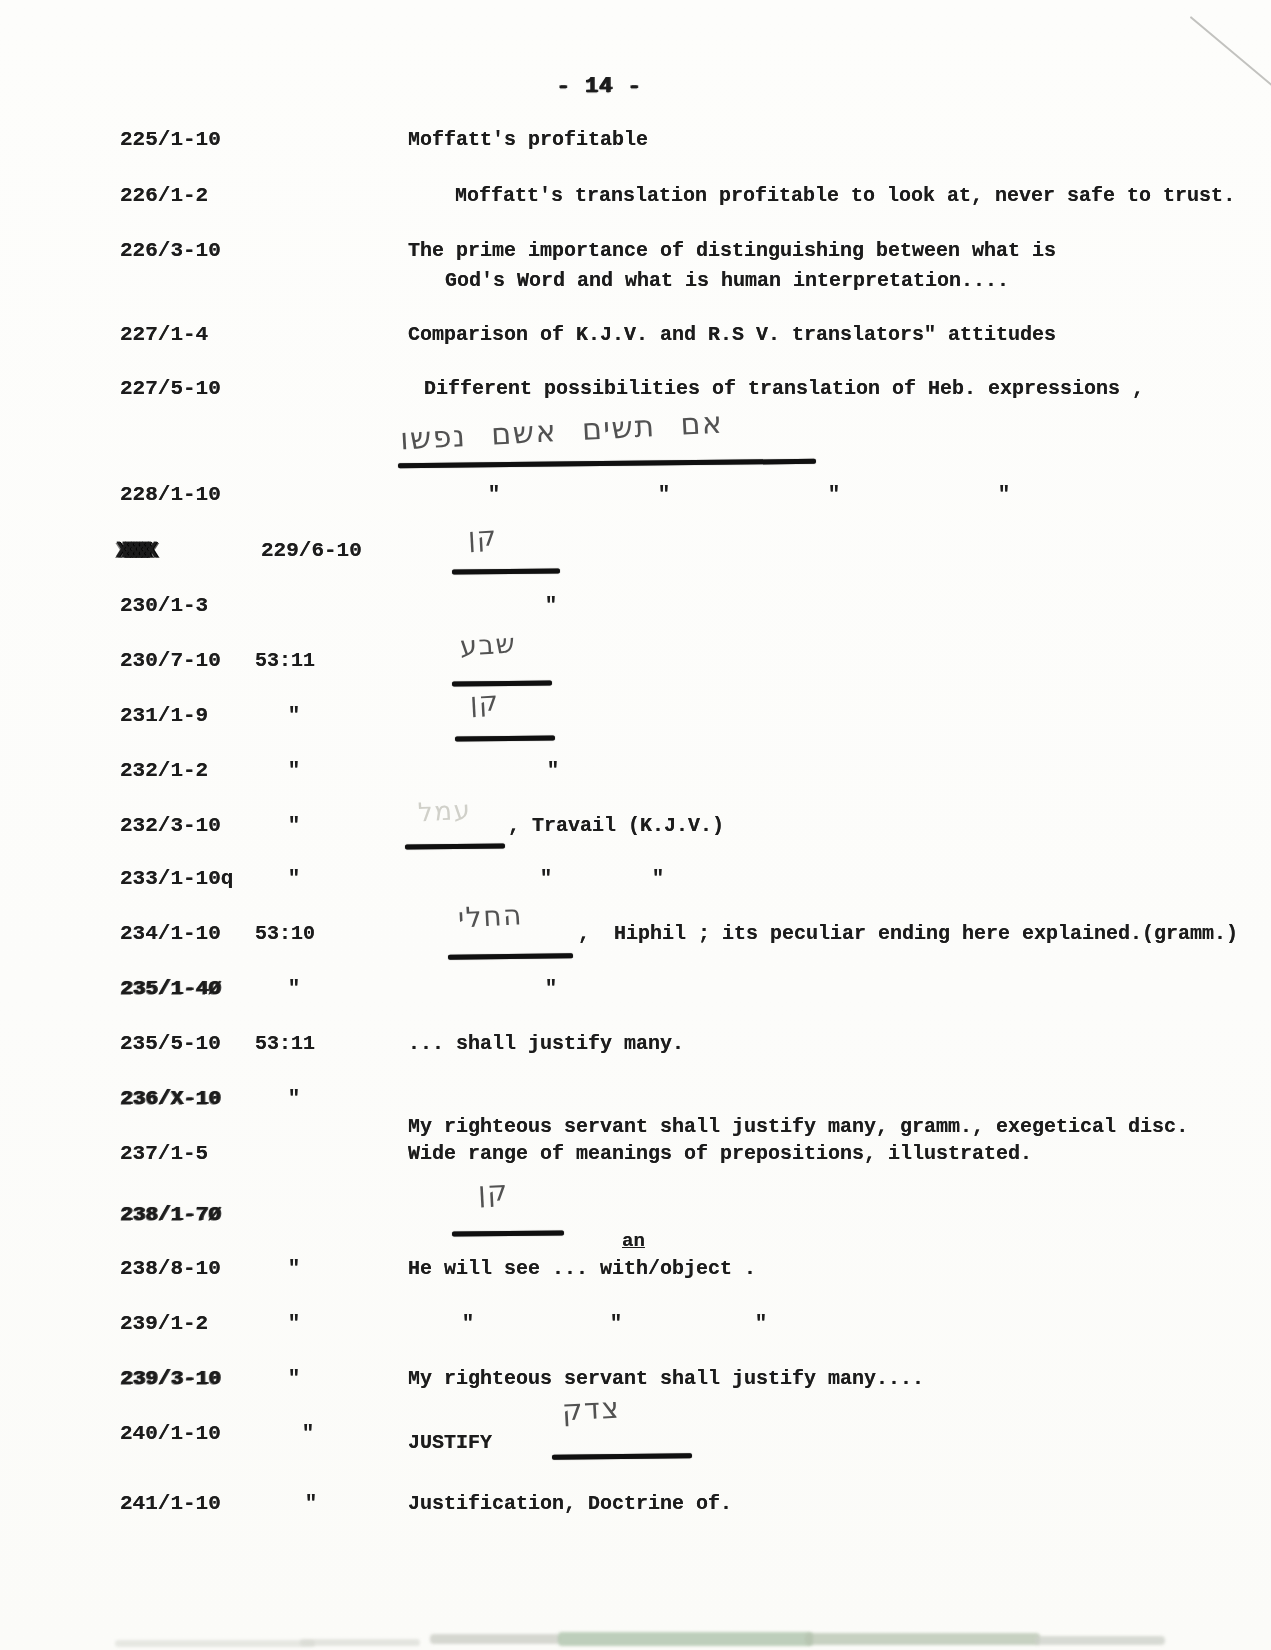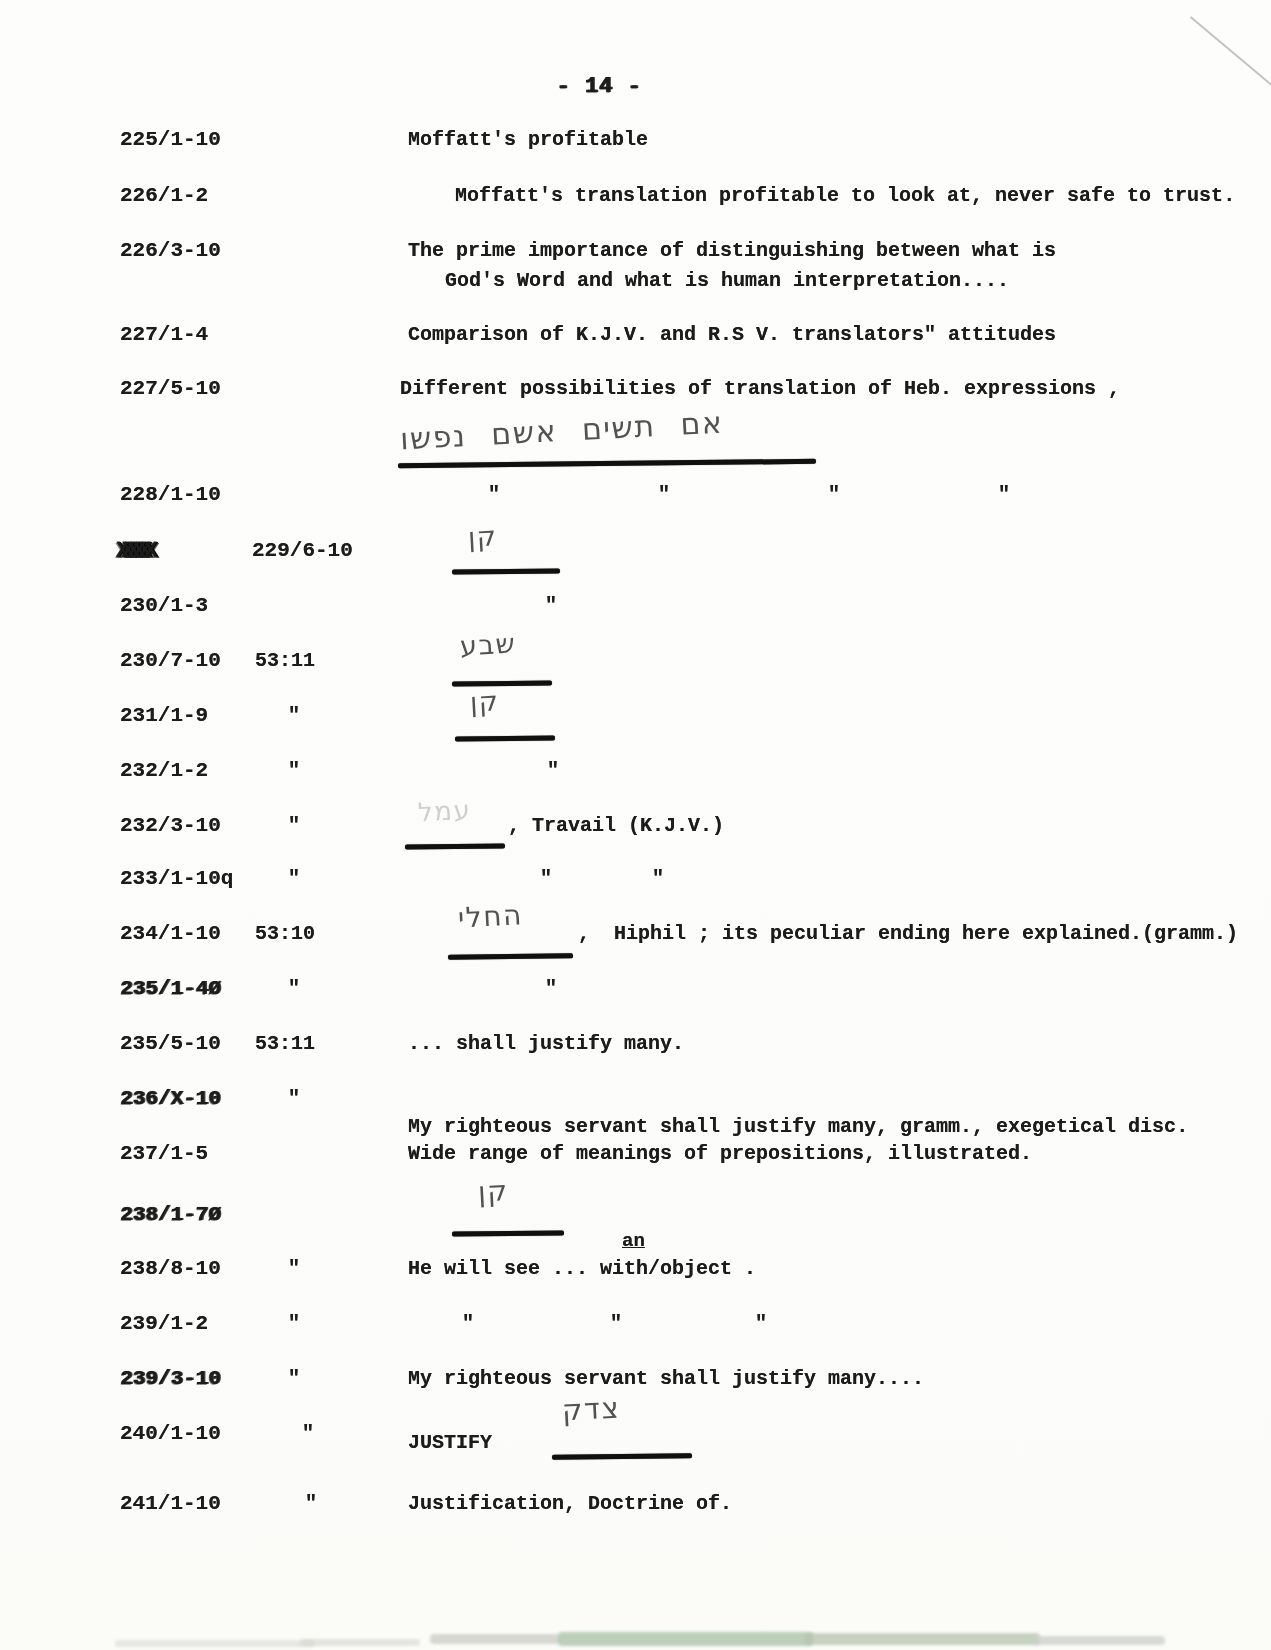--- a/index.html
+++ b/index.html
@@ -81,34 +81,34 @@
         <span class="ref">226/3-10</span>
         <span class="desc" style="left: 408px;">The prime importance of distinguishing between what is</span>
         <span class="desc" style="left: 445px; top: 30px;">God's Word and what is human interpretation....</span>
       </div>
       <div class="row" style="top: 323px;">
         <span class="ref">227/1-4</span>
         <span class="desc" style="left: 408px;">Comparison of K.J.V. and R.S V. translators" attitudes</span>
       </div>
       <div class="row" style="top: 377px;">
         <span class="ref">227/5-10</span>
-        <span class="desc" style="left: 400px;">Different possibilities of translation of Heb. expressions ,</span>
+        <span class="desc" style="left: 424px;">Different possibilities of translation of Heb. expressions ,</span>
         <span class="hand" dir="rtl" style="left: 400px; top: 36px; font-size: 30px;">אם תשים אשם נפשו</span>
         <div class="bar" style="left: 398px; top: 84px; width: 418px;"></div>
       </div>
       <div class="row" style="top: 483px;">
         <span class="ref">228/1-10</span>
         <span class="ditto" style="left: 488px;">"</span>
         <span class="ditto" style="left: 658px;">"</span>
         <span class="ditto" style="left: 828px;">"</span>
         <span class="ditto" style="left: 998px;">"</span>
       </div>
       <div class="row" style="top: 539px;">
         <span class="typed xover">XXXXXX</span>
-        <span class="ref" style="left: 252px;">229/6-10</span>
+        <span class="ref" style="left: 261px;">229/6-10</span>
         <span class="hand" dir="rtl" style="left: 468px; top: -18px; font-size: 27px;">קן</span>
         <div class="bar" style="left: 452px; top: 30px; width: 108px;"></div>
       </div>
       <div class="row" style="top: 594px;">
         <span class="ref">230/1-3</span>
         <span class="ditto" style="left: 545px;">"</span>
       </div>
       <div class="row" style="top: 649px;">
         <span class="ref">230/7-10</span>
         <span class="chap" style="left: 255px;">53:11</span>

